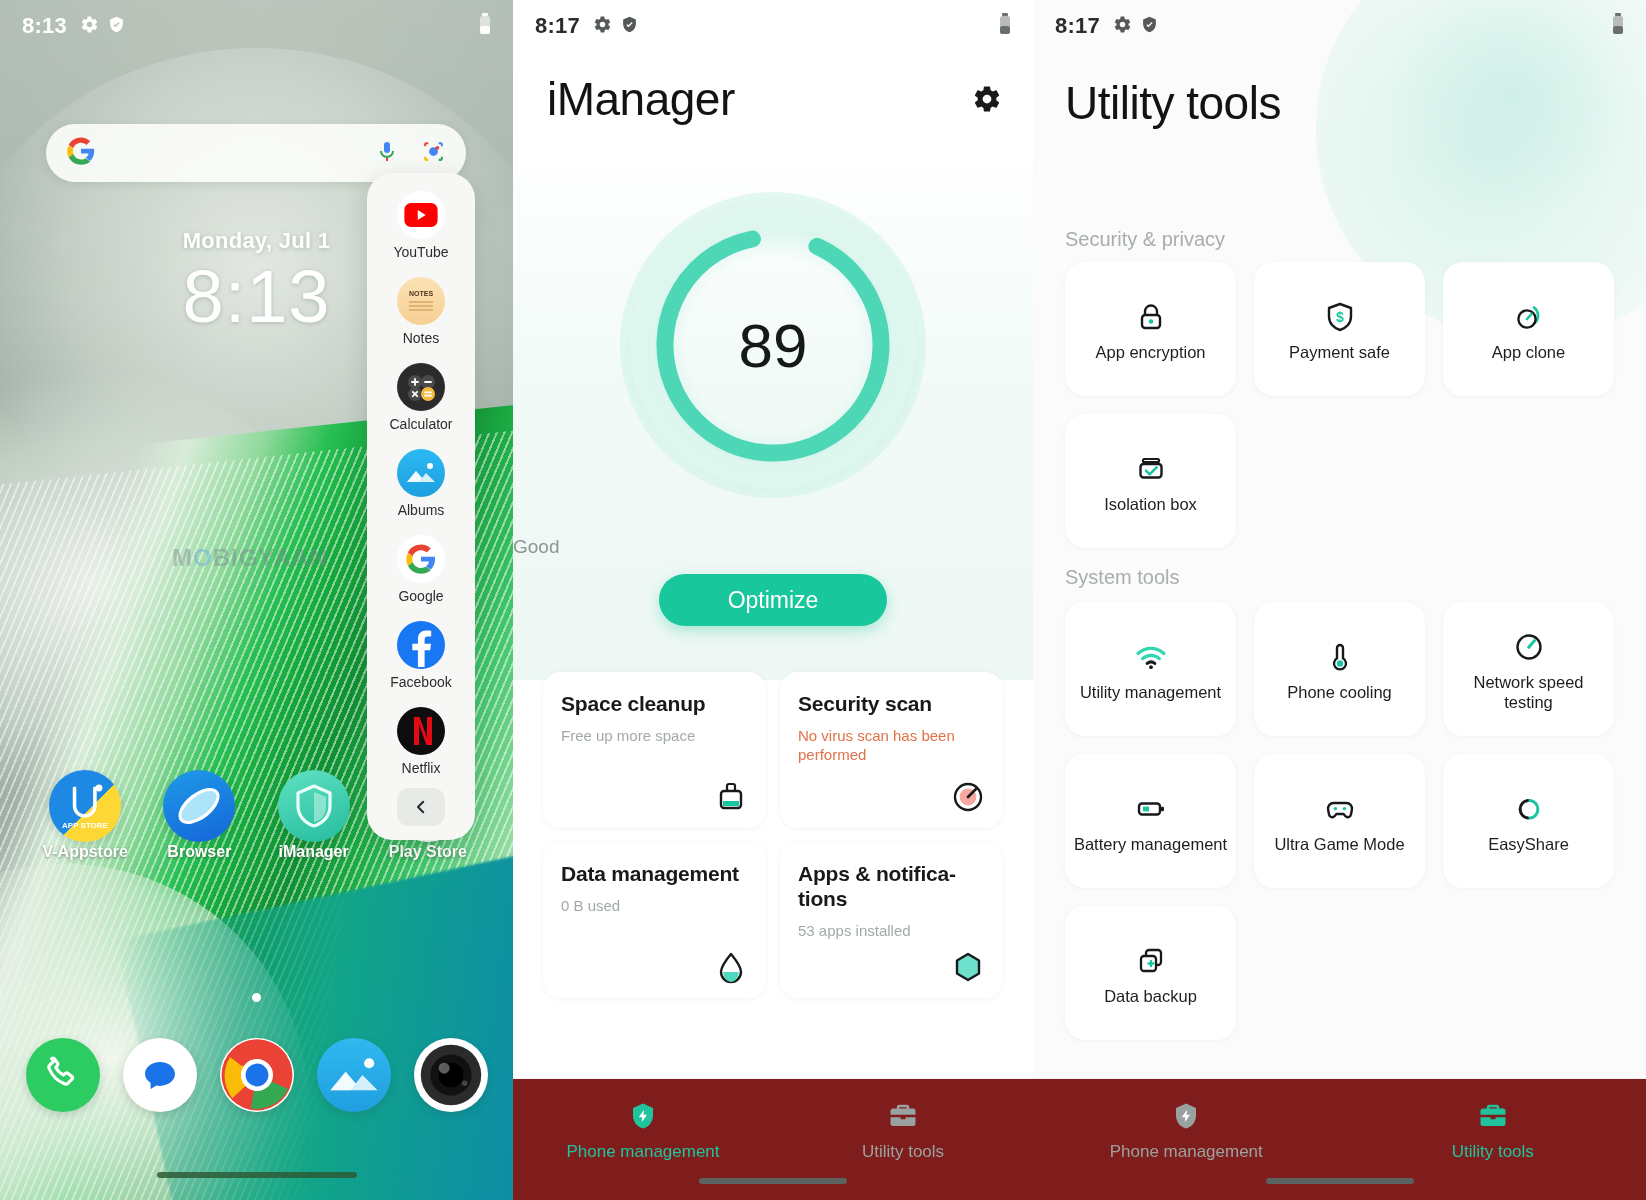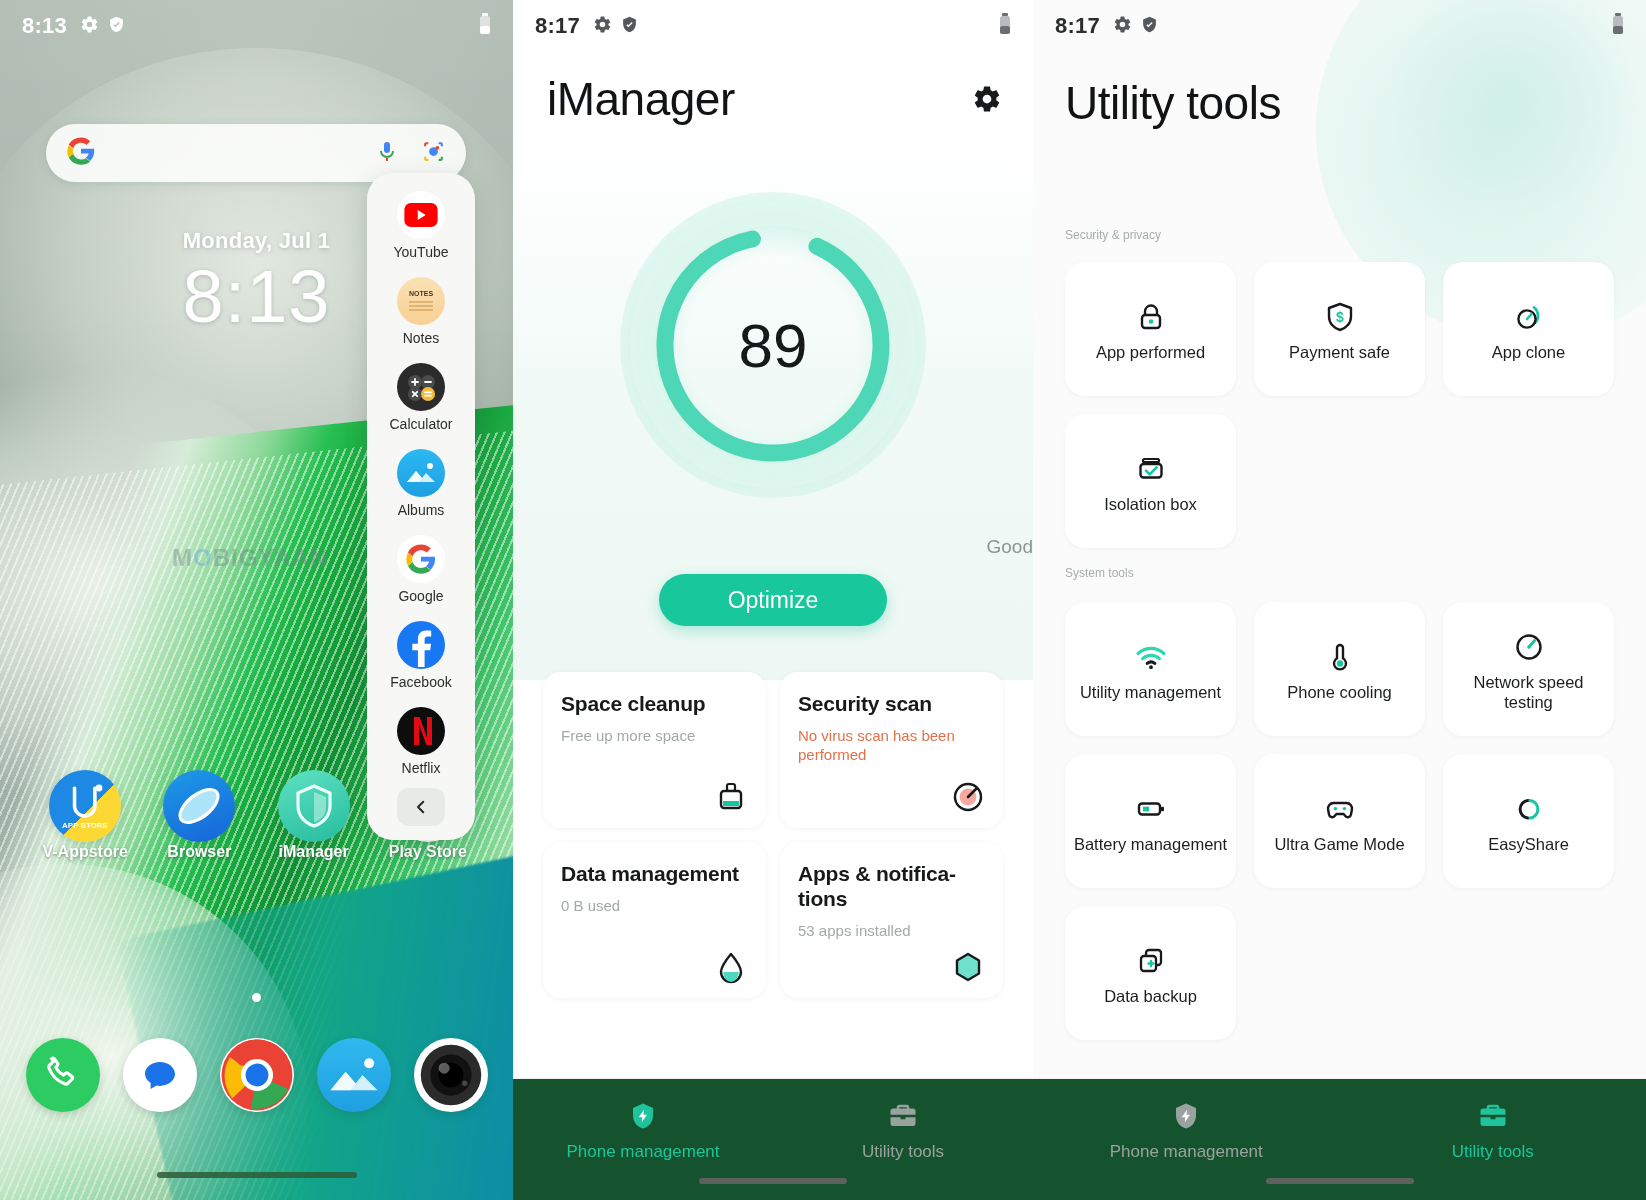--- a/index.html
+++ b/index.html
@@ -100,55 +100,55 @@
   .gear-btn { width:40px; height:40px; display:flex; align-items:center; justify-content:center; }
 
   .score-area { position:absolute; top:150px; left:0; right:0; height:530px;
      background:linear-gradient(180deg,#ffffff 0%,#f1faf7 45%,#edf7f3 100%); }
   .ring-wrap { position:absolute; left:50%; top:42px; transform:translateX(-50%);
      width:306px; height:306px; }
   .ring-halo { position:absolute; inset:0; border-radius:50%;
      background:radial-gradient(circle at 50% 50%, rgba(220,246,238,0) 40%, rgba(205,242,231,.85) 58%, rgba(214,245,236,.35) 80%, rgba(230,248,243,0) 100%); }
   .ring-score { position:absolute; left:0; right:0; top:50%; transform:translateY(-50%);
      text-align:center; font-size:62px; font-weight:300; color:#16191a; }
-  .good-lbl { position:absolute; left:0; right:0; top:386px; text-align:right;
+  .good-lbl { position:absolute; left:0; right:0; top:386px; text-align:left;
      font-size:19px; color:#8b9693; }
   .optimize-btn { position:absolute; left:50%; transform:translateX(-50%); top:424px;
      width:228px; height:52px; border-radius:28px; background:#19c79c; color:#fff;
      display:flex; align-items:center; justify-content:center;
      font-size:23px; box-shadow:0 5px 14px rgba(25,199,156,.32); }
 
   .cards { position:absolute; top:672px; left:30px; right:30px;
      display:grid; grid-template-columns:1fr 1fr; gap:14px; }
   .fcard { background:#ffffff; border-radius:18px; padding:20px 18px 14px;
      height:156px; position:relative; box-shadow:0 1px 5px rgba(120,140,135,.1); }
   .fcard-t { font-size:21px; font-weight:700; color:#17191a; line-height:1.18; letter-spacing:-.2px; }
   .fcard-s { font-size:15px; color:#a2aaa8; margin-top:9px; line-height:1.28; }
   .fcard-s.warn { color:#e0714a; }
   .fcard-ico { position:absolute; right:16px; bottom:12px; width:38px; height:38px;
      display:flex; align-items:center; justify-content:center; }
 
   .bottomnav { position:absolute; bottom:0; left:0; right:0; height:122px;
-     background:#14532d; border-top:1px solid #f0f2f1; display:flex; }
+     background:#7f1d1d; border-top:1px solid #f0f2f1; display:flex; }
   .bn-item { flex:1; display:flex; flex-direction:column; align-items:center;
      justify-content:flex-start; padding-top:22px; }
   .bn-lbl { font-size:17px; margin-top:7px; }
   .bn-active .bn-lbl { color:#1fc39c; }
   .bn-idle .bn-lbl { color:#9aa2a0; }
   .navpill2 { position:absolute; left:50%; transform:translateX(-50%); bottom:16px;
      width:148px; height:6px; border-radius:4px; background:#5d6260; }
 
   
   .p3-bg { position:absolute; inset:0; background:#fafbfa; }
   .p3-blob { position:absolute; right:-90px; top:-80px; width:420px; height:420px;
      border-radius:50%; background:radial-gradient(circle at 40% 55%, rgba(206,240,231,.75) 0%, rgba(224,246,240,.5) 55%, rgba(247,252,250,0) 78%); }
   .p3-blob2 { position:absolute; right:10px; top:-30px; width:250px; height:250px;
      border-radius:50%; background:radial-gradient(circle at 50% 50%, rgba(195,236,226,.55) 0%, rgba(230,247,242,0) 70%); }
   .p3-title { position:absolute; top:76px; left:32px; z-index:4; }
-  .sect-lbl { position:absolute; font-size:12px; color:#a7aeac; z-index:4; }
+  .sect-lbl { position:absolute; font-size:20px; color:#a7aeac; z-index:4; }
   .tilegrid { position:absolute; z-index:4; display:grid; grid-template-columns:repeat(3,1fr); gap:18px; }
   .tile { background:#ffffff; border-radius:20px; height:134px;
      display:flex; flex-direction:column; align-items:center; justify-content:center;
      box-shadow:0 1px 4px rgba(130,150,145,.09); padding:0 8px; }
   .tile-ico { height:42px; display:flex; align-items:center; justify-content:center; margin-bottom:4px;}
   .tile-lbl { font-size:16.5px; color:#1c1f20; text-align:center; line-height:1.22; }
 
   .wmk { position:absolute; z-index:6; font-weight:800; letter-spacing:1px;
      color:rgba(120,132,140,.42); pointer-events:none; }
   .wmk .o { color:rgba(118,176,210,.55); }
@@ -572,21 +572,21 @@
 
     <div class="tilegrid" style="left:32px; right:32px; top:262px;">
       <div class="tile">
         <div class="tile-ico">
           <svg width="34" height="34" viewBox="0 0 34 34">
             <path d="M11 15v-3.5a6 6 0 0 1 12 0V15" fill="none" stroke="#17191a" stroke-width="2.4"></path>
             <rect x="8" y="15" width="18" height="13" rx="3.2" fill="none" stroke="#17191a" stroke-width="2.4"></rect>
             <circle cx="17" cy="21.5" r="2.3" fill="#17c6a0"></circle>
           </svg>
         </div>
-        <div class="tile-lbl">App performed</div>
+        <div class="tile-lbl">App encryption</div>
       </div>
       <div class="tile">
         <div class="tile-ico">
           <svg width="34" height="34" viewBox="0 0 34 34">
             <path d="M17 4 28 8v8.5c0 6.6-4.6 11.8-11 13.5-6.4-1.7-11-6.9-11-13.5V8l11-4Z" fill="none" stroke="#17191a" stroke-width="2.4" stroke-linejoin="round"></path>
             <text x="17" y="22" text-anchor="middle" font-size="14" font-weight="700" fill="#17c6a0" font-family="Liberation Sans">$</text>
           </svg>
         </div>
         <div class="tile-lbl">Payment safe</div>
       </div>

